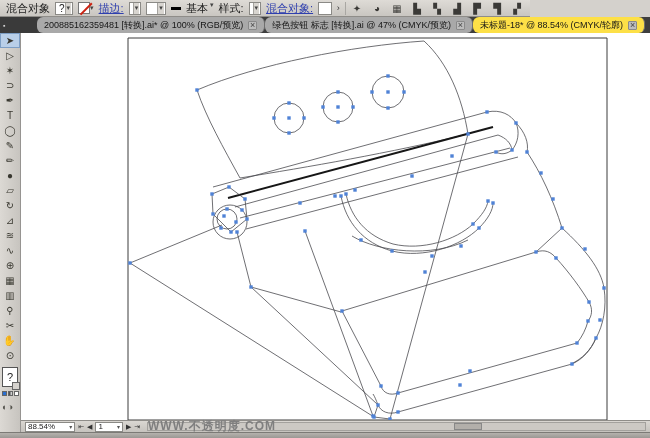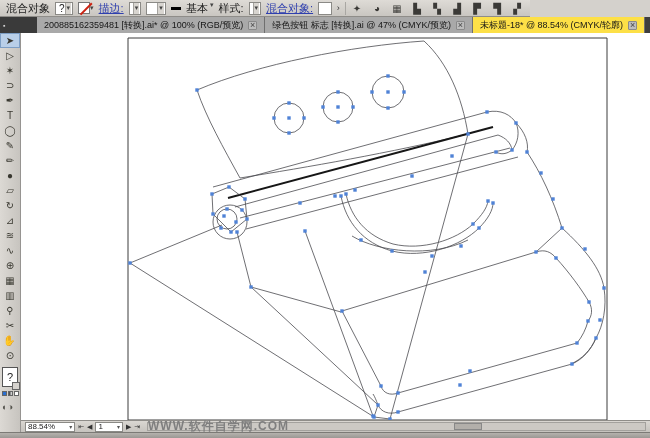--- a/index.html
+++ b/index.html
@@ -23,21 +23,21 @@
   .line-swatch { width:42px; height:3px; background:#000; }
   .cb-icon { font-size:10px; color:#3b3a37; width:14px; text-align:center; cursor:pointer; }
   .sep { width:1px; height:13px; background:#a9a7a3; }
 
   
   #tabbar { position:absolute; left:0; top:17px; width:650px; height:16px; background:#3e3e3e;
     display:flex; align-items:stretch; }
   #tabgrip { width:37px; background:#3a3a3a; display:flex; align-items:center; padding-left:3px;
     color:#cfcfcf; font-size:7px; }
   .tab { display:flex; align-items:center; gap:5px; padding:0 7px; font-size:9px; color:#161616;
-    background:#a9a9a9; border-right:1px solid #6f6f6f; overflow:hidden; cursor:pointer; }
+    background:#a9a9a9; border-right:1px solid #6f6f6f; overflow:hidden; cursor:pointer;border-radius:6px; }
   .tab.active { background:#fde047; }
   .tab .close { font-size:9px; color:#444; border:1px solid #8a8a8a; background:#bdbdbd;
     width:9px; height:9px; line-height:7px; text-align:center; border-radius:1px; }
 
   
   #toolbar { position:absolute; left:0; top:33px; width:21px; height:399px;
     background:linear-gradient(90deg,#dcd9d4,#c7c4bf); border-right:1px solid #969491; z-index:5; }
   .tool { width:20px; height:15px; display:flex; align-items:center; justify-content:center;
     font-size:10px; color:#38372f; cursor:pointer; }
   .tool.sel { background:#b9cfe8; border:1px solid #7d9ec4; }
@@ -291,21 +291,21 @@
         <rect x="468.3" y="369.3" width="3.4" height="3.4" fill="#4f82d6"></rect>
         <rect x="396.3" y="391.3" width="3.4" height="3.4" fill="#4f82d6"></rect>
         <rect x="379.3" y="384.3" width="3.4" height="3.4" fill="#4f82d6"></rect>
         <rect x="570.3" y="362.3" width="3.4" height="3.4" fill="#4f82d6"></rect>
         <rect x="458.3" y="383.3" width="3.4" height="3.4" fill="#4f82d6"></rect>
         <rect x="396.3" y="410.3" width="3.4" height="3.4" fill="#4f82d6"></rect>
         <rect x="376.3" y="403.3" width="3.4" height="3.4" fill="#4f82d6"></rect>
       </svg>
   </div>
 
-  <div id="wm2">WWW.软件自学网.COM</div>
+  <div id="wm2">WWW.不透明度.COM</div>
 
   <div id="statusbar">
     <span class="st-combo">
       <span>88.54%</span>
       <span style="font-size:6px;color:#555">▾</span>
     </span>
     <span class="st-btn">⇤</span>
     <span class="st-btn">◀</span>
     <span class="st-combo">
       <span>1</span>

